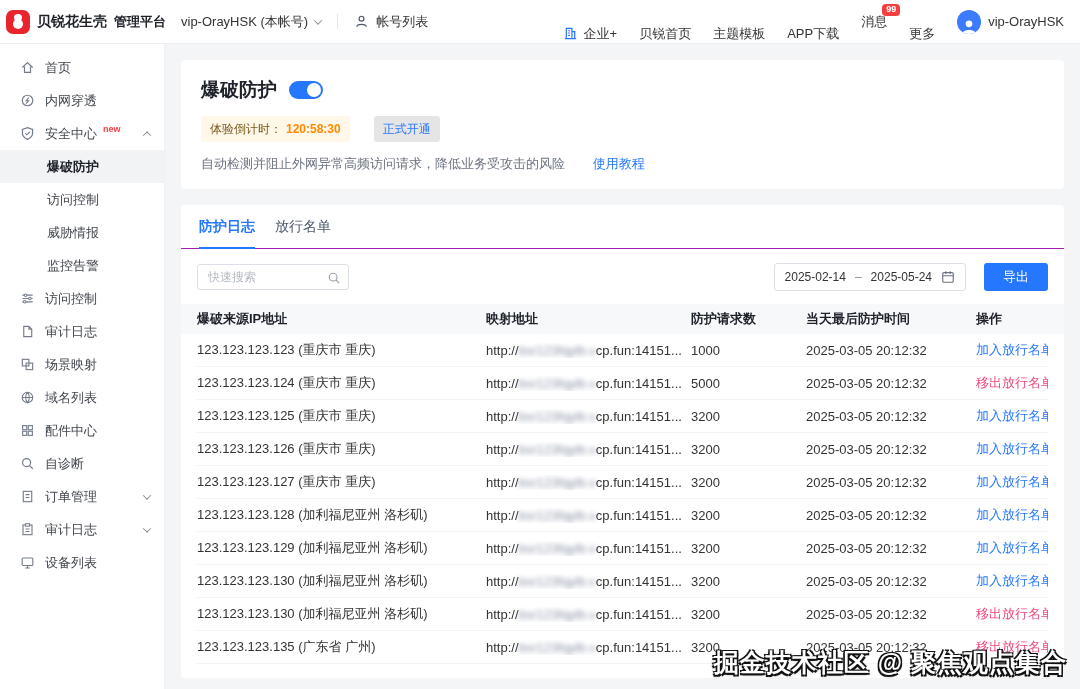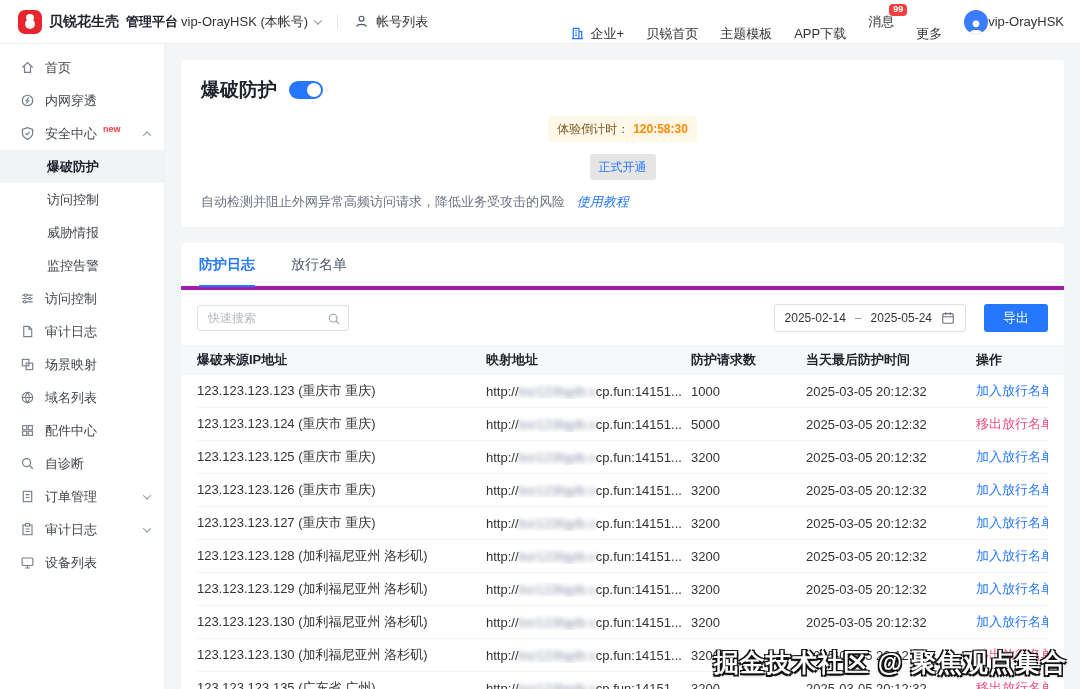--- a/index.html
+++ b/index.html
@@ -9,35 +9,35 @@
     background:#f4f5f7; color:#333;
     font-family:"Liberation Sans","DejaVu Sans",sans-serif; font-size:13px;
   }
   svg { display:block; }
 
   
   .header {
     position:absolute; top:0; left:0; right:0; height:44px; background:#fff;
     border-bottom:1px solid #ebedf0; display:flex; align-items:center; z-index:5;
   }
-  .logo-area { width:165px; flex:0 0 165px; display:flex; align-items:center; gap:7px; padding-left:18px; }
+  .logo-area { width:165px; flex:0 0 165px; display:flex; align-items:center; gap:7px; padding-left:6px; }
   .logo-mark { width:24px; height:24px; border-radius:7px; background:#e8252d; position:relative; flex:0 0 24px; }
   .logo-mark::before { content:""; position:absolute; left:8px; top:4px; width:8px; height:7px; background:#fff; border-radius:50%; }
   .logo-mark::after  { content:""; position:absolute; left:7px; top:9px; width:10px; height:10px; background:#fff; border-radius:50%; }
   .logo-text { font-weight:bold; font-size:14px; color:#1d2129; white-space:nowrap; }
   .platform  { font-weight:bold; font-size:13px; color:#1d2129; white-space:nowrap; }
   .acct { display:flex; align-items:center; gap:7px; margin-left:16px; cursor:pointer; color:#333; }
   .vdiv { width:1px; height:15px; background:#e5e6eb; margin:0 16px; }
   .acct-list { display:flex; align-items:center; gap:6px; cursor:pointer; color:#333; }
   .header-right { margin-left:auto; display:flex; align-items:center; gap:22px; padding-right:16px; color:#333; }
   .hr-item { display:flex; align-items:center; gap:5px; cursor:pointer; white-space:nowrap;margin-top:24px; }
   .msg { position:relative; cursor:pointer; }
   .badge99 { position:absolute; top:-9px; right:-13px; background:#f53f3f; color:#fff;
     font-size:9px; font-weight:bold; border-radius:4px; padding:1.5px 4px; line-height:1; }
-  .user { display:flex; align-items:center; cursor:pointer; }
+  .user { display:flex; align-items:center; gap:7px; cursor:pointer; }
   .avatar { width:24px; height:24px; border-radius:50%; background:#3a7bff; overflow:hidden; display:flex; align-items:flex-end; justify-content:center; }
 
   
   .chev { width:6px; height:6px; border-right:1.4px solid #86909c; border-bottom:1.4px solid #86909c; display:inline-block; }
   .chev.down { transform:rotate(45deg) translate(-1px,-1px); }
   .chev.up   { transform:rotate(-135deg) translate(-1px,-1px); }
 
   
   .sidebar { position:absolute; top:44px; left:0; bottom:0; width:165px; background:#fff;
     border-right:1px solid #eef0f2; padding-top:7px; }
@@ -50,29 +50,29 @@
   .sic { flex:0 0 16px; }
 
   
   .main { position:absolute; left:165px; top:44px; right:0; bottom:0; background:#f4f5f7; padding:16px 16px 0; overflow:hidden; }
   .card { background:#fff; border-radius:4px; }
   .card.top { padding:17px 20px 16px; }
   .title-row { display:flex; align-items:center; gap:12px; }
   .page-title { font-size:19px; font-weight:bold; color:#1d2129; margin:0; }
   .toggle { width:34px; height:18px; border-radius:10px; background:#2577ff; position:relative; cursor:pointer; }
   .toggle::after { content:""; position:absolute; right:2px; top:2px; width:14px; height:14px; border-radius:50%; background:#fff; }
-  .pill-row { margin-top:13px; display:flex; align-items:center; gap:12px; font-size:12px;flex-direction:column; }
+  .pill-row { margin-top:13px; display:flex; align-items:center; gap:24px; font-size:12px; }
   .pill-orange { background:#fff7e8; color:#7a5a1e; padding:4.5px 9px; border-radius:3px; display:flex; gap:4px; align-items:center; }
   .pill-orange b { color:#ff8a00; }
   .pill-blue { background:#e5e5e5; color:#2577ff; padding:4.5px 9px; border-radius:3px; cursor:pointer; }
   .desc { margin-top:13px; font-size:13px; color:#6b7280; }
-  .link { color:#2577ff; cursor:pointer; text-decoration:none; margin-left:8px;font-style:italic; }
+  .link { color:#2577ff; cursor:pointer; text-decoration:none; margin-left:24px; }
 
   .card.table-card { margin-top:16px; padding-bottom:4px; }
-  .tabs { display:flex; gap:36px; padding:13px 18px 0; border-bottom:4px solid #a21caf; }
+  .tabs { display:flex; gap:20px; padding:13px 18px 0; border-bottom:1px solid #a21caf; }
   .tab { padding-bottom:11px; font-size:14px; color:#4e5969; cursor:pointer; }
   .tab.active { color:#2577ff; font-weight:bold; border-bottom:2px solid #2577ff; margin-bottom:-1px; }
 
   .toolbar { display:flex; align-items:center; padding:14px 16px 13px; }
   .search-box { position:relative; width:152px; }
   .search-box input { width:100%; height:26px; border:1px solid #dcdfe6; border-radius:3px;
     padding:0 28px 0 10px; font-size:12px; color:#333; outline:none; font-family:Liberation Sans, sans-serif; }
   .search-box input::placeholder { color:#b4bac4; }
   .search-box .mag { position:absolute; right:8px; top:7px; }
   .toolbar .grow { flex:1; }

